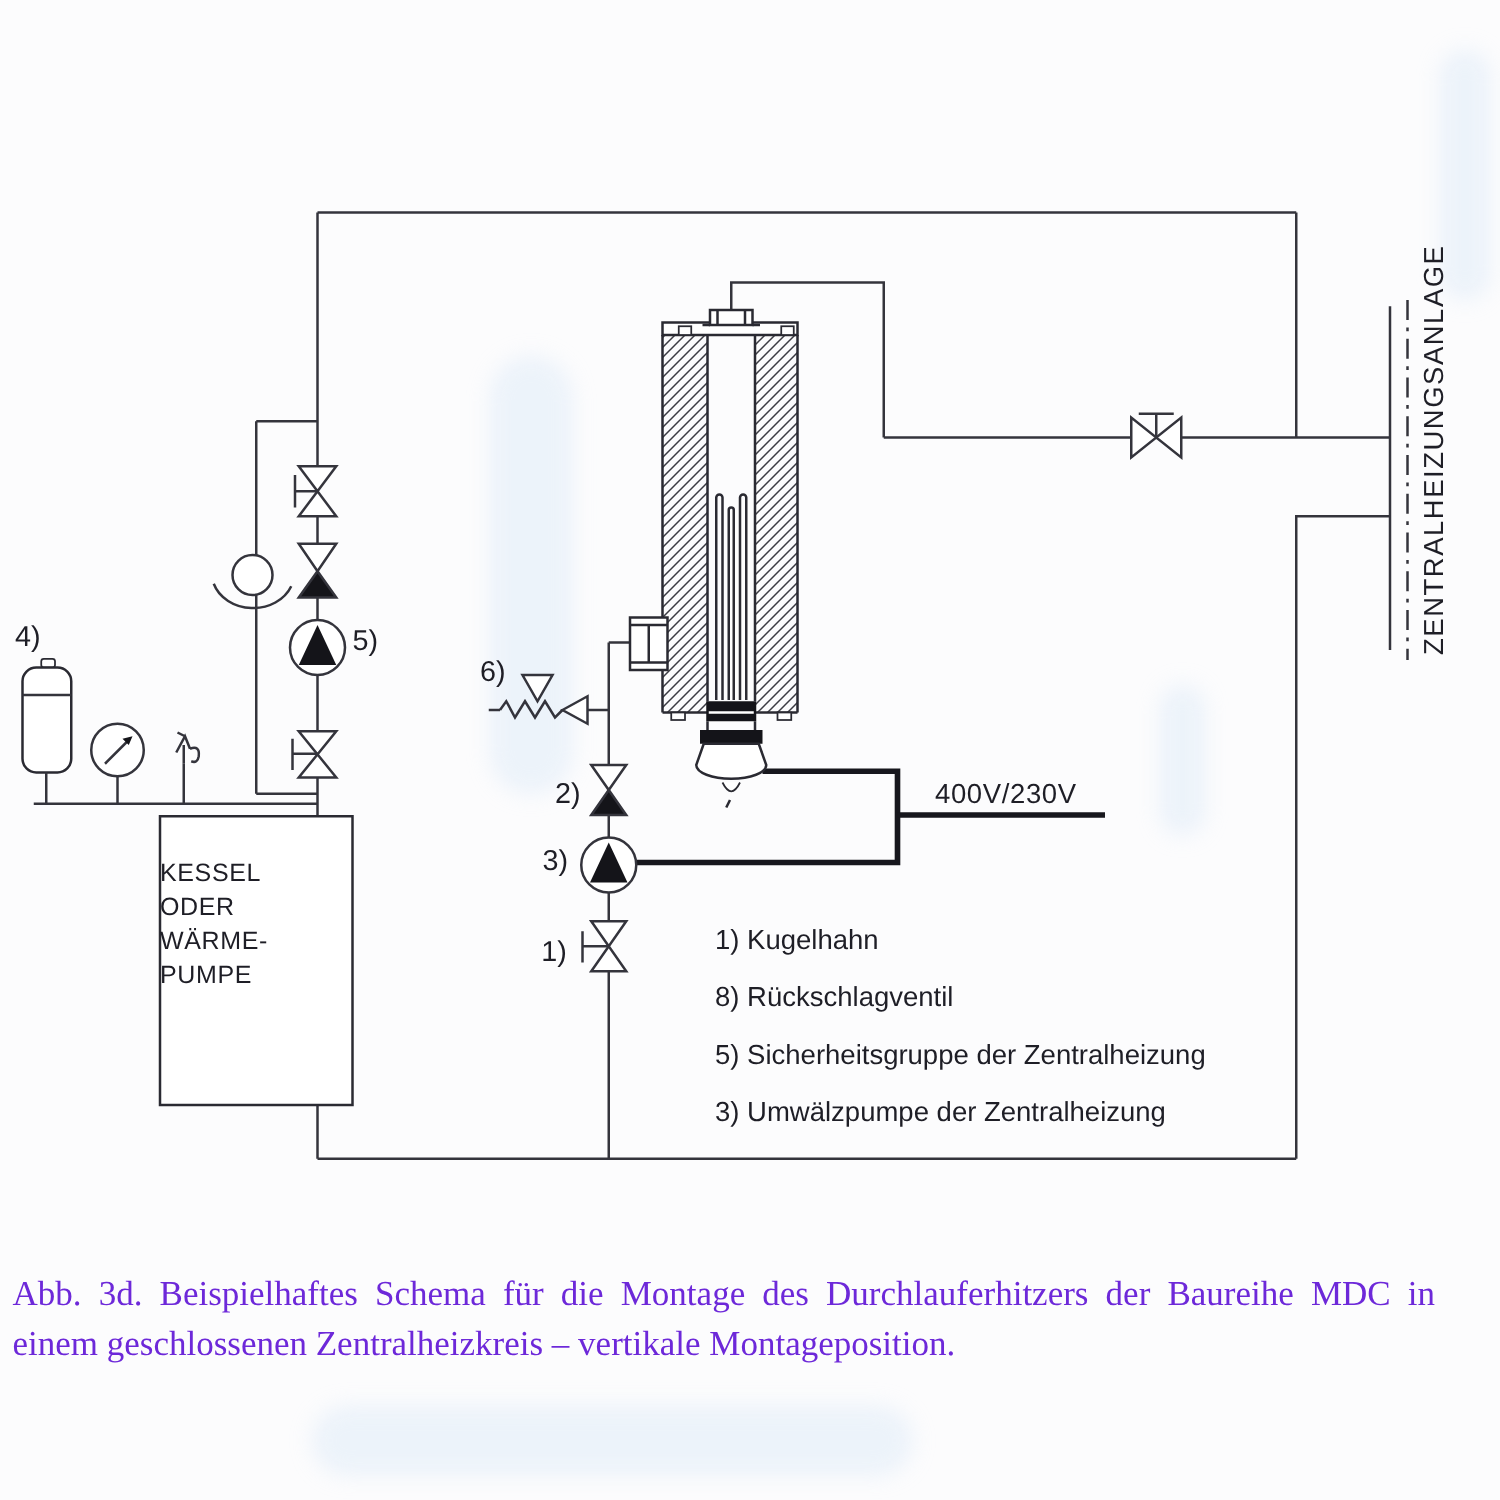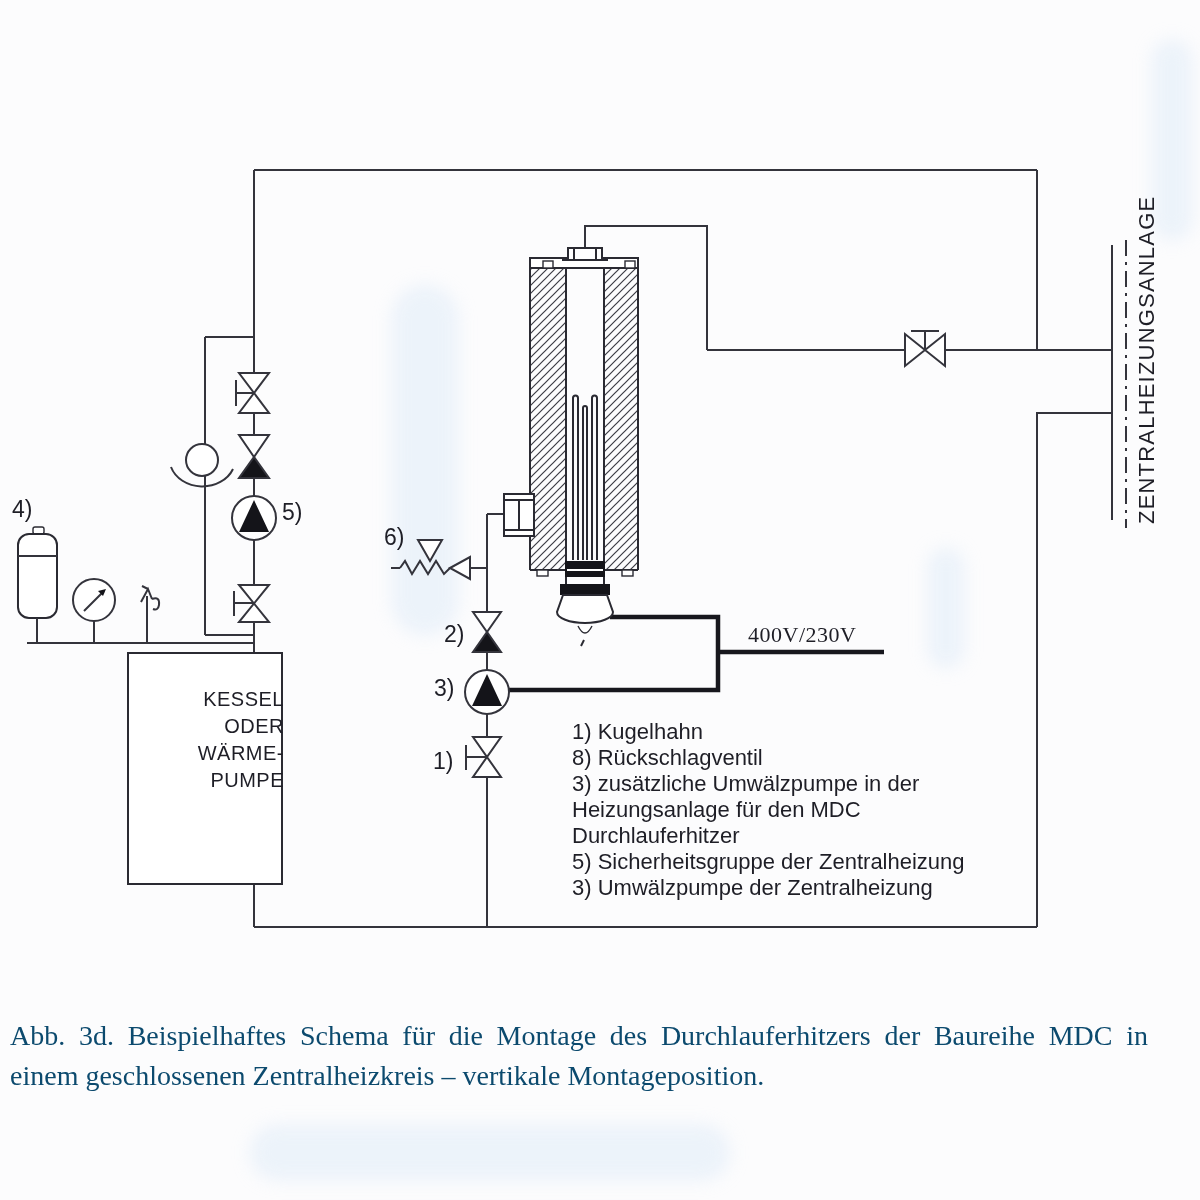--- a/index.html
+++ b/index.html
@@ -16,28 +16,28 @@
   .blk{fill:var(--ink);stroke:none;}
   .cable{stroke:var(--cable);stroke-width:4.5;fill:none;}
   .hx{stroke:#2a2a32;stroke-width:2;fill:none;}
   .wh{fill:#ffffff;stroke:#2a2a32;stroke-width:2;}
   .whthin{fill:#ffffff;stroke:#2a2a32;stroke-width:1.4;}
   .dashdot{stroke:var(--line);stroke-width:2;fill:none;stroke-dasharray:16 6 3 6;}
   .whiteline{stroke:#ffffff;stroke-width:2;fill:none;}
   
   .lbl{position:absolute;font-size:23px;color:var(--text);}
   .legend{position:absolute;left:572px;top:719px;width:470px;font-size:22px;line-height:26px;color:var(--text);}
-  .legend .li{white-space:pre-line;}
-  .kessel{position:absolute;left:128px;top:686px;width:156px;text-align:right;
+  .legend .li{white-space:pre-line;margin-top:20px;}
+  .kessel{position:absolute;left:128px;top:686px;width:156px;text-align:left;
           font-size:20px;line-height:27px;letter-spacing:.5px;white-space:pre-line;}
-  .voltage{position:absolute;left:748px;top:622px;font-size:22px;letter-spacing:.5px;font-family:Liberation Serif, serif;}
+  .voltage{position:absolute;left:748px;top:622px;font-size:22px;letter-spacing:.5px;}
   .vlabel{position:absolute;left:1134px;top:524px;transform-origin:0 0;transform:rotate(-90deg);
           white-space:nowrap;font-size:22px;letter-spacing:1.2px;}
   .caption{position:absolute;left:10px;top:1016px;width:1138px;
-           font-family:"Liberation Serif",serif;font-size:28px;line-height:40px;color:#0c4a6e;}
+           font-family:"Liberation Serif",serif;font-size:28px;line-height:40px;color:#6d28d9;}
   .caption .l1{text-align:justify;text-align-last:justify;}
   .streak{position:absolute;background:rgba(198,222,244,.30);filter:blur(9px);border-radius:40px;pointer-events:none;}
 </style>
 </head>
 <body>
 
 <div class="page">
 
   <div class="streak" style="left:392px;top:285px;width:66px;height:350px;"></div>
   <div class="streak" style="left:928px;top:548px;width:36px;height:120px;"></div>
@@ -206,23 +206,20 @@
 WÄRME-
 PUMPE</div>
 
   <div class="voltage">400V/230V</div>
 
   <div class="vlabel">ZENTRALHEIZUNGSANLAGE</div>
 
   <div class="legend">
       <div class="li">1) Kugelhahn</div>
       <div class="li">8) Rückschlagventil</div>
-      <div class="li">3) zusätzliche Umwälzpumpe in der
-Heizungsanlage für den MDC
-Durchlauferhitzer</div>
       <div class="li">5) Sicherheitsgruppe der Zentralheizung</div>
       <div class="li">3) Umwälzpumpe der Zentralheizung</div>
     </div>
 
   <div class="caption">
     <div class="l1">Abb. 3d. Beispielhaftes Schema für die Montage des Durchlauferhitzers der Baureihe MDC in</div>
     <div class="l2">einem geschlossenen Zentralheizkreis – vertikale Montageposition.</div>
   </div>
 
 </div>

